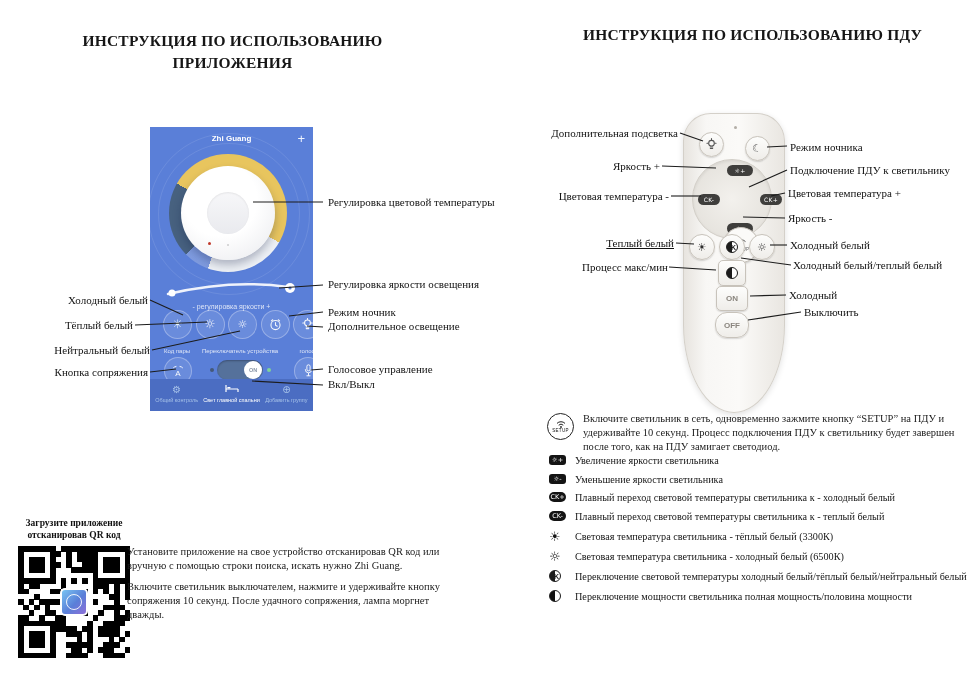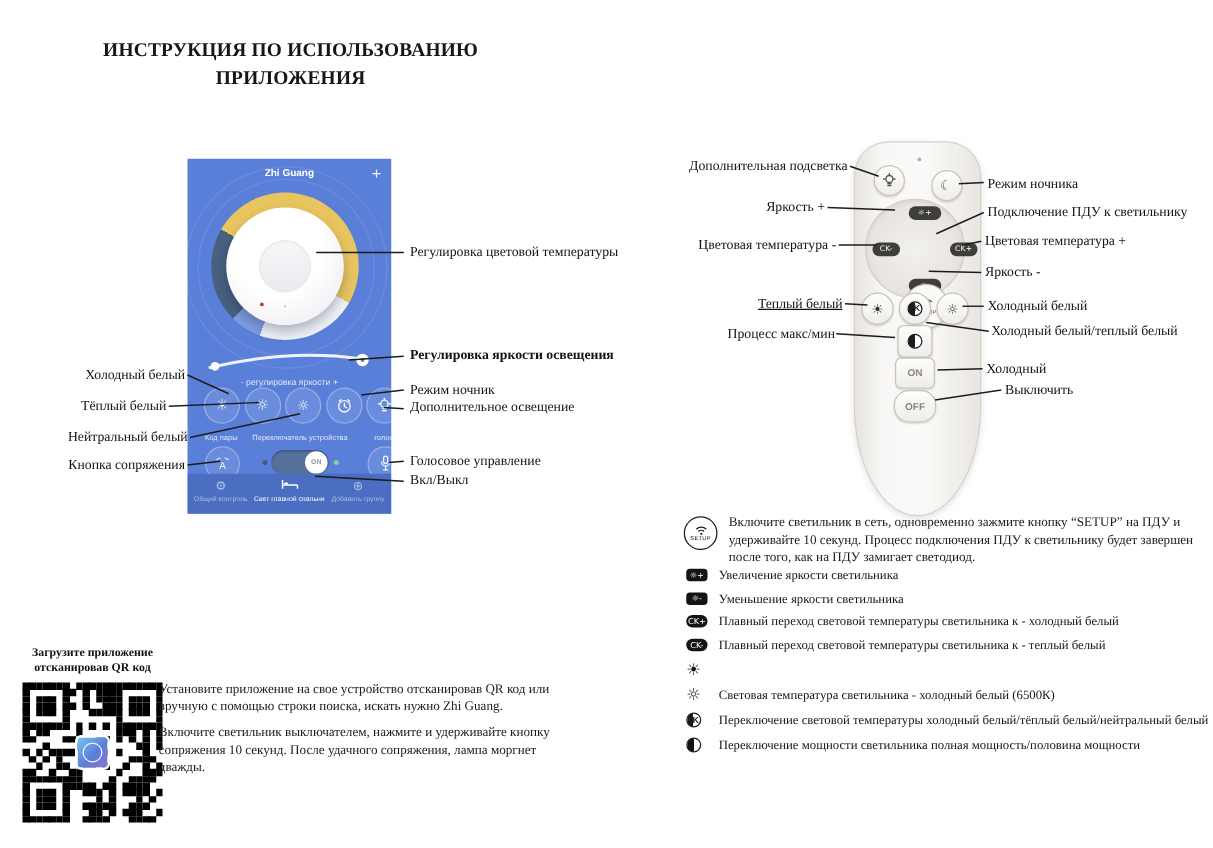--- a/index.html
+++ b/index.html
@@ -85,20 +85,23 @@
 </style>
 </head>
 <body>
 
 <div id="page">
 
   <div class="abs title" style="left:55px;top:30px;width:355px;">
     <span>ИНСТРУКЦИЯ ПО ИСПОЛЬЗОВАНИЮ</span><br>
     <span>ПРИЛОЖЕНИЯ</span>
   </div>
+  <div class="abs title" style="left:545px;top:24px;width:415px;">
+    <span>ИНСТРУКЦИЯ ПО ИСПОЛЬЗОВАНИЮ ПДУ</span>
+  </div>
 
   <div id="app">
     <div class="hdr">
       <span class="t">Zhi Guang</span>
       <span class="plus">+</span>
     </div>
 
     <div class="ringfaint" style="left:8px;top:16px;width:140px;height:140px;"></div>
     <div class="ringfaint" style="left:-2px;top:6px;width:160px;height:160px;"></div>
     <div id="dial-ring"></div>
@@ -182,21 +185,21 @@
       </div>
     </div>
   </div>
 
   <div class="callout r" style="left:20px;top:294px;width:128px;">Холодный белый</div>
   <div class="callout r" style="left:20px;top:319px;width:113px;">Тёплый белый</div>
   <div class="callout r" style="left:20px;top:344px;width:130px;">Нейтральный белый</div>
   <div class="callout r" style="left:20px;top:366px;width:128px;">Кнопка сопряжения</div>
 
   <div class="callout" style="left:328px;top:196px;">Регулировка цветовой температуры</div>
-  <div class="callout" style="left:328px;top:278px;font-weight:bold;">Регулировка яркости освещения</div>
+  <div class="callout" style="left:328px;top:278px;">Регулировка яркости освещения</div>
   <div class="callout" style="left:328px;top:306px;">Режим ночник</div>
   <div class="callout" style="left:328px;top:320px;">Дополнительное освещение</div>
   <div class="callout" style="left:328px;top:363px;">Голосовое управление</div>
   <div class="callout" style="left:328px;top:378px;">Вкл/Выкл</div>
 
   <div class="abs" style="left:14px;top:517px;width:120px;text-align:center;font-weight:bold;font-size:9.5px;line-height:12px;">
     <span>Загрузите приложение</span><br>
     <span>отсканировав QR код</span>
   </div>
   <div id="qr">
@@ -543,20 +546,21 @@
   <div class="leg-row" style="top:509px;">
     <span class="leg-ic">
         <span class="lpill ov">CK-</span>
       </span>
     <span class="leg-tx">Плавный переход световой температуры светильника к - теплый белый</span>
   </div>
   <div class="leg-row" style="top:529px;">
     <span class="leg-ic">
         <span class="sun-glyph" style="font-size:13px;">☀</span>
       </span>
+    <span class="leg-tx">Световая температура светильника - тёплый белый (3300К)</span>
   </div>
   <div class="leg-row" style="top:549px;">
     <span class="leg-ic">
         <span class="sun-glyph" style="font-size:13px;">☼</span>
       </span>
     <span class="leg-tx">Световая температура светильника - холодный белый (6500К)</span>
   </div>
   <div class="leg-row" style="top:589px;">
     <span class="leg-ic">
         <span class="halfk" style="background:linear-gradient(90deg,#111 0 50%,#fff 50%);"></span>

